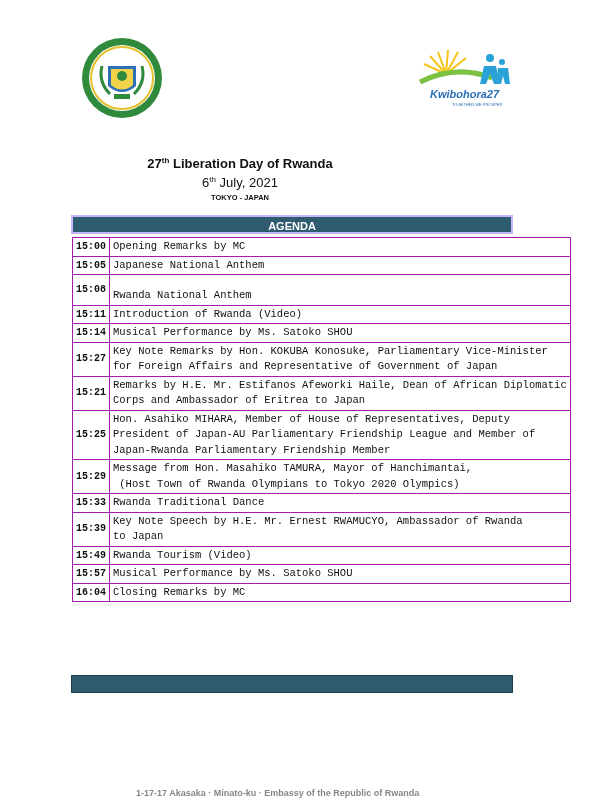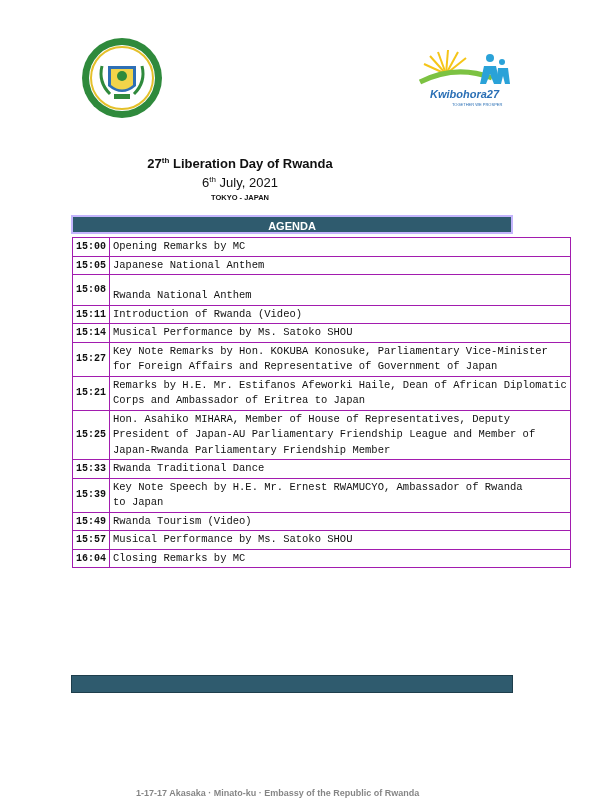--- a/index.html
+++ b/index.html
@@ -130,20 +130,27 @@
       </tr>
       <tr>
         <td class="time">15:25</td>
         <td>
           <div style="white-space: pre;">Hon. Asahiko MIHARA, Member of House of Representatives, Deputy</div>
           <div style="white-space: pre;">President of Japan-AU Parliamentary Friendship League and Member of</div>
           <div style="white-space: pre;">Japan-Rwanda Parliamentary Friendship Member</div>
         </td>
       </tr>
       <tr>
+        <td class="time">15:29</td>
+        <td>
+          <div style="white-space: pre;">Message from Hon. Masahiko TAMURA, Mayor of Hanchimantai,</div>
+          <div style="white-space: pre;"> (Host Town of Rwanda Olympians to Tokyo 2020 Olympics)</div>
+        </td>
+      </tr>
+      <tr>
         <td class="time">15:33</td>
         <td>
           <div style="white-space: pre;">Rwanda Traditional Dance</div>
         </td>
       </tr>
       <tr>
         <td class="time">15:39</td>
         <td>
           <div style="white-space: pre;">Key Note Speech by H.E. Mr. Ernest RWAMUCYO, Ambassador of Rwanda</div>
           <div style="white-space: pre;">to Japan</div>

